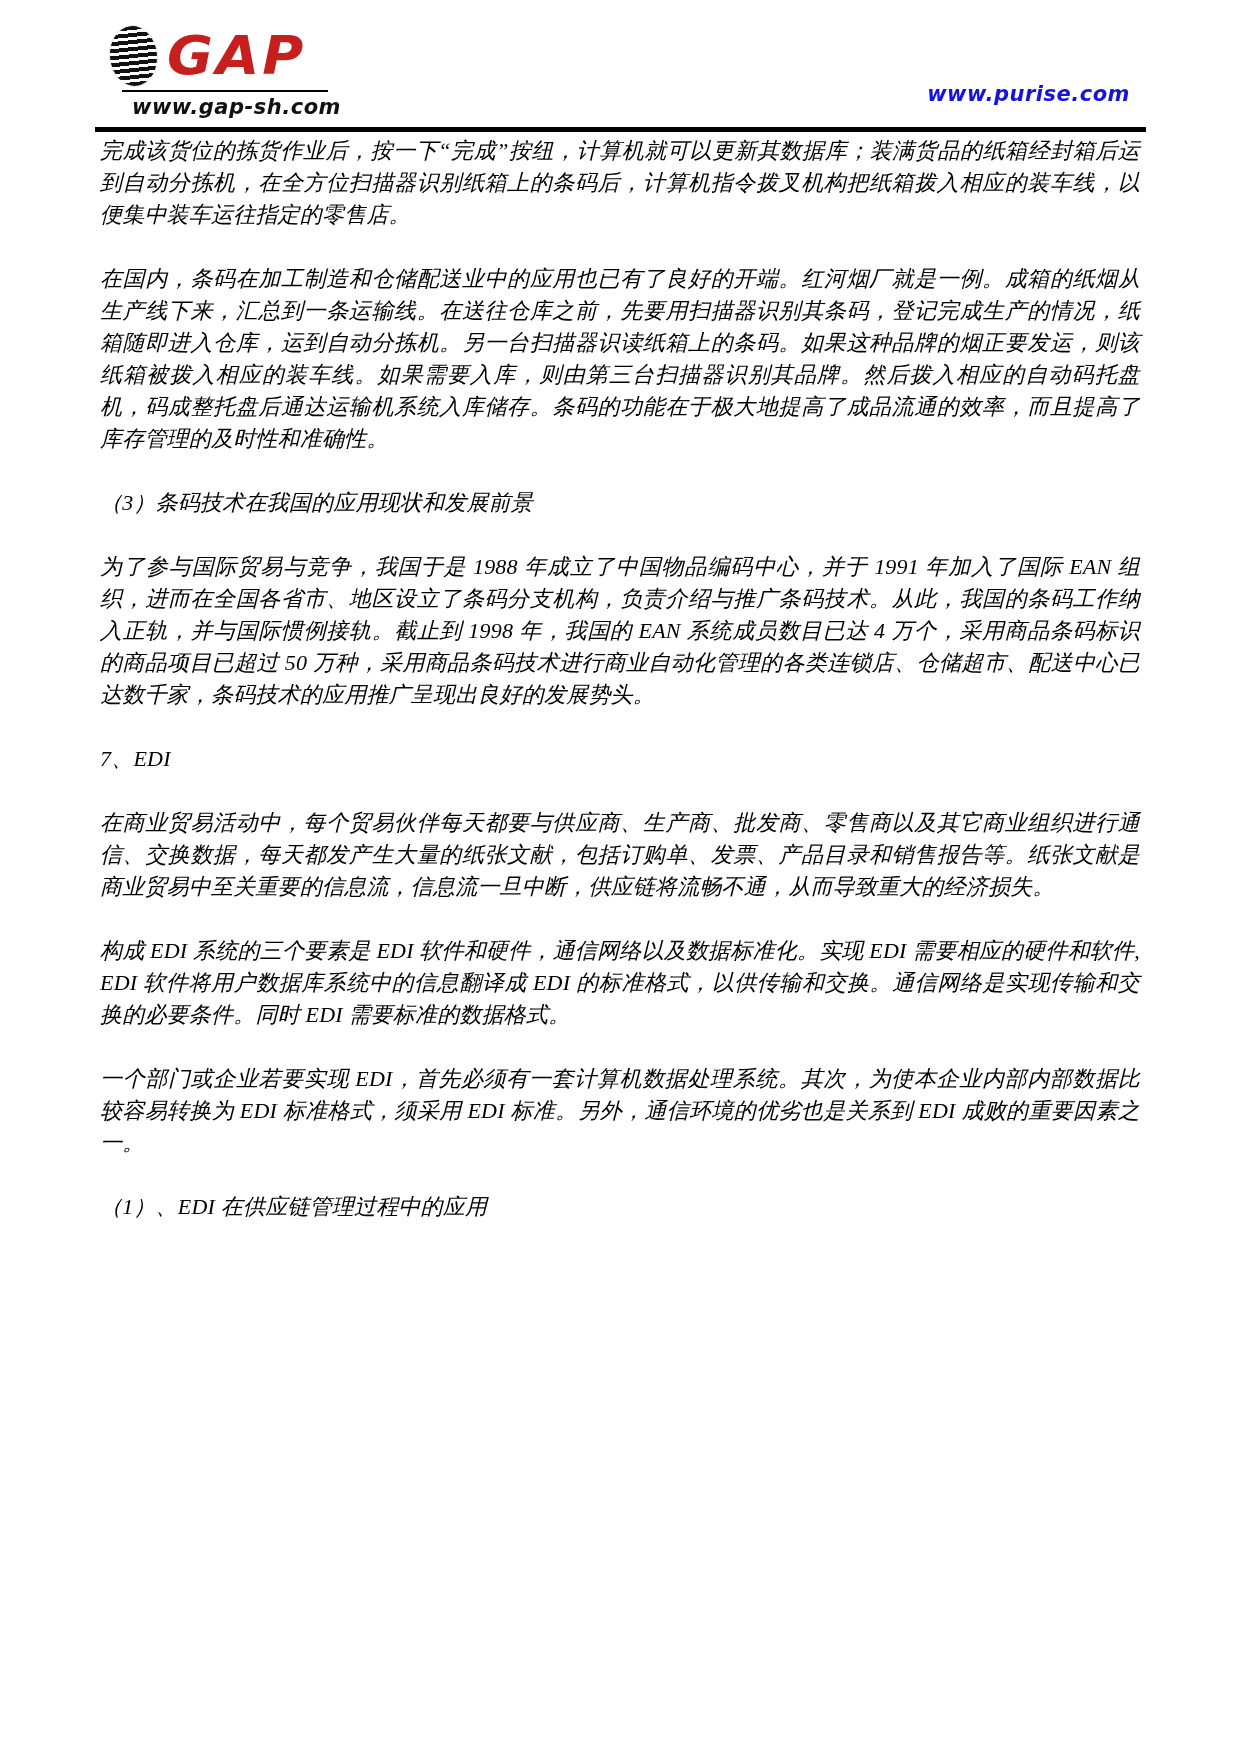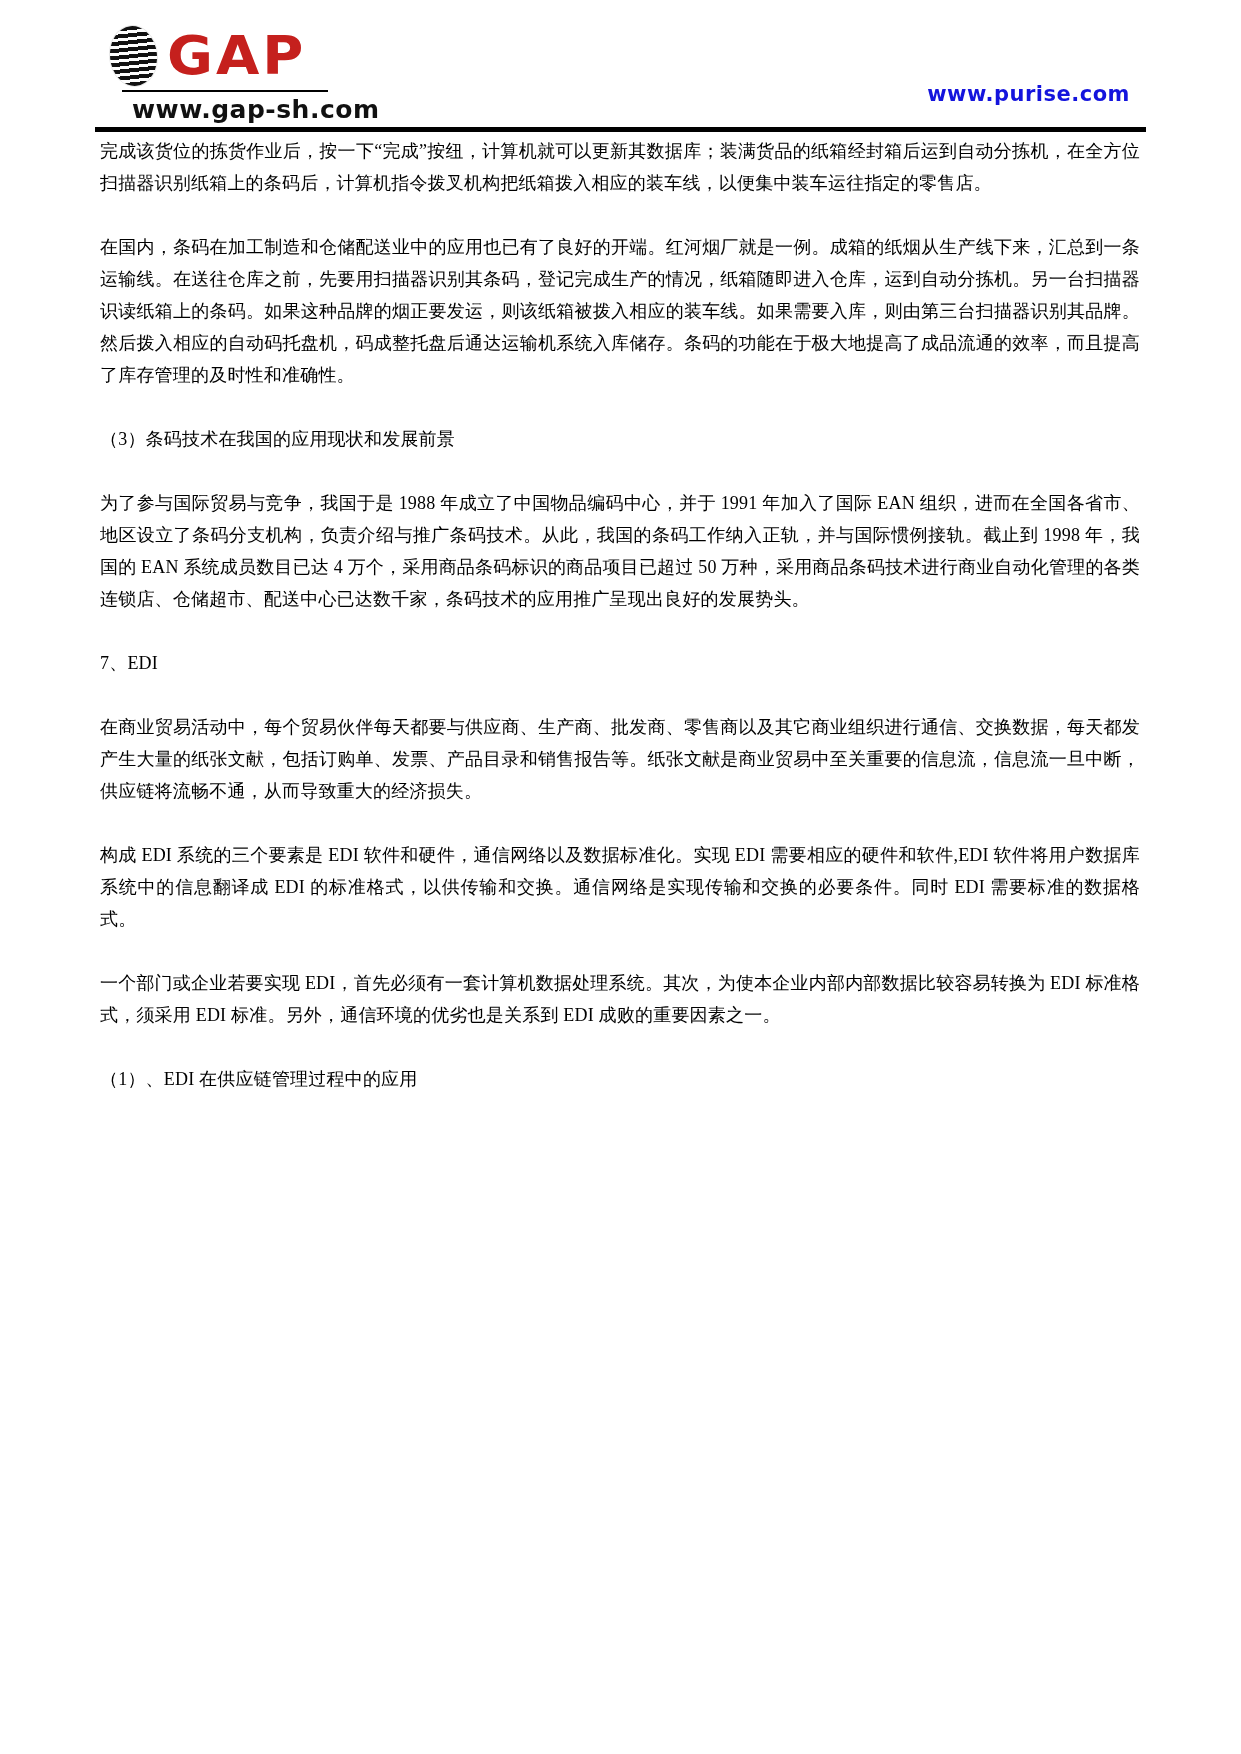--- a/index.html
+++ b/index.html
@@ -8,20 +8,21 @@
     background: #ffffff;
   }
   .page {
     position: relative;
     width: 1241px;
     height: 1754px;
     background: #ffffff;
     overflow: hidden;
     font-family: "Liberation Serif", "DejaVu Serif", serif;
     color: #000000;
+    font-style: italic;
   }
   
   .header {
     position: relative;
     height: 132px;
   }
   .logo {
     position: absolute;
     left: 110px;
     top: 26px;
@@ -51,21 +52,21 @@
   }
   .logo-rule {
     width: 206px;
     height: 2px;
     background: #000;
     margin: 4px 0 3px 12px;
   }
   .logo-site {
     font-family: "DejaVu Sans", sans-serif;
     font-weight: bold;
-    font-size: 25px;
+    font-size: 21px;
     color: #111;
     margin-left: 22px;
     letter-spacing: 0.5px;
   }
   .site-link {
     position: absolute;
     right: 111px;
     top: 82px;
     font-family: "DejaVu Sans", sans-serif;
     font-weight: bold;
@@ -80,21 +81,21 @@
     top: 127px;
     height: 5px;
     background: #000;
   }
   
   .content {
     padding: 3px 101px 0 100px;
   }
   .content p {
     margin: 0 0 32px 0;
-    font-size: 18px;
+    font-size: 22px;
     line-height: 32px;
     text-align: justify;
     letter-spacing: 0.2px;
     word-break: break-all;
   }
 </style>
 </head>
 <body>
 
 <div class="page">

